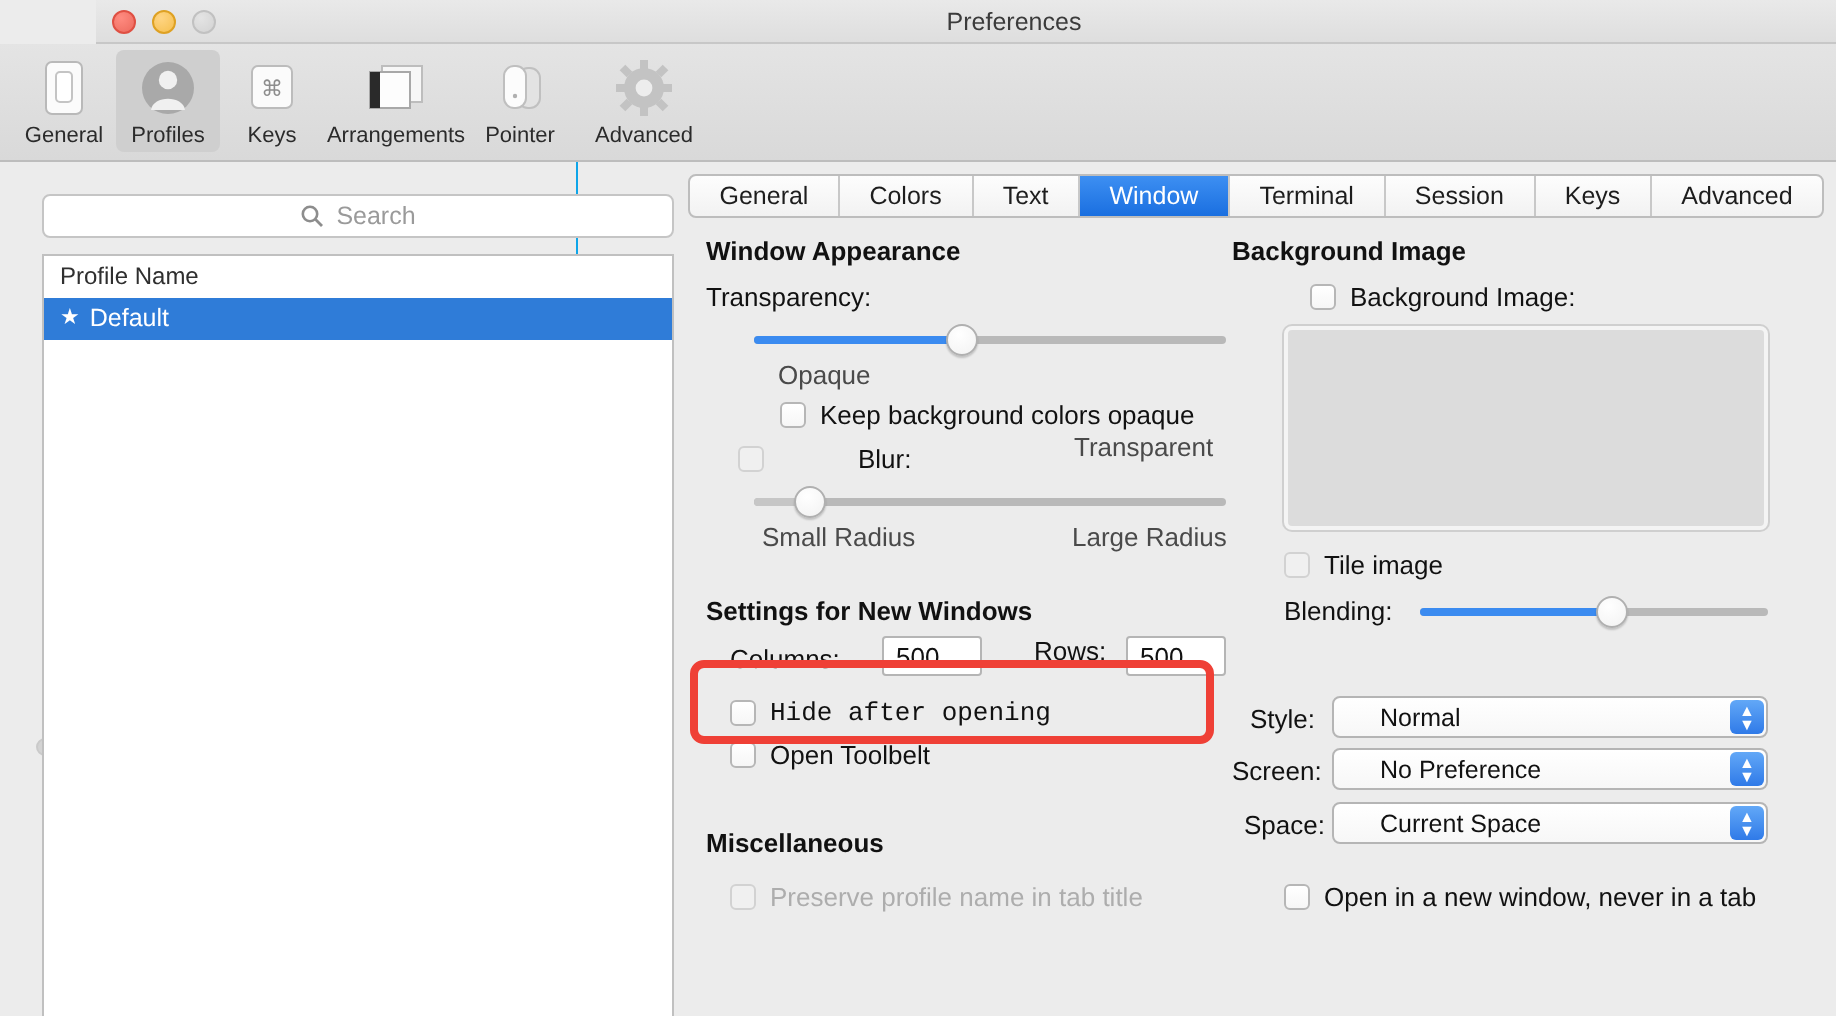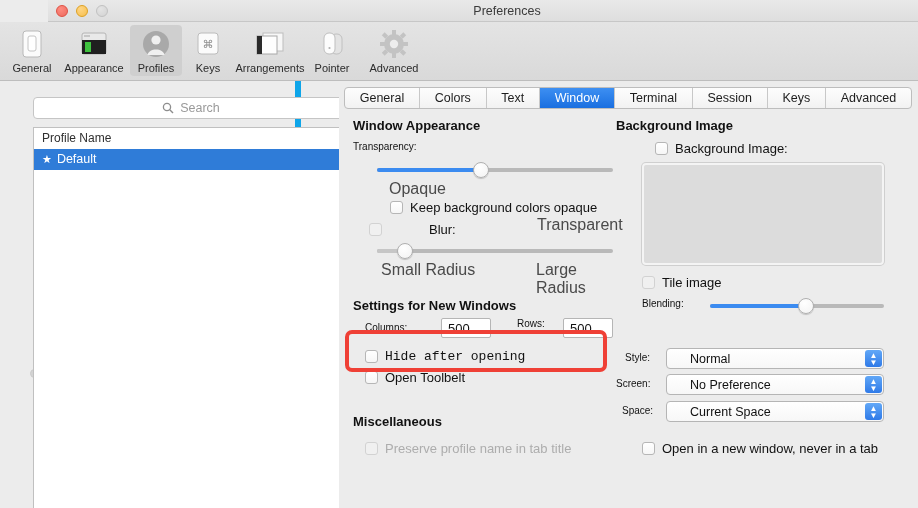--- a/index.html
+++ b/index.html
@@ -49,24 +49,24 @@
     display: flex; flex-direction: column; align-items: center;
     border-radius: 4px; cursor: default;
   }
   .tb-item.wide { width: 72px; }
   .tb-item.selected { background: #cfcfcf; }
   .tb-icon { height: 32px; display: flex; align-items: center; justify-content: center; }
   .tb-label { font-size: 11px; color: #2b2b2b; margin-top: 2px; white-space: nowrap; }
 
   
   #left-pane {
-    position: absolute; left: 17px; top: 81px;
+    position: absolute; left: 5px; top: 81px;
     width: 284px; height: 427px;
     background: #ececec;
-    border-right: 6px solid #0ea5e9;
+    border-right: 1px solid #0ea5e9;
   }
   #grip {
     position: absolute; left: 13px; top: 288px;
     width: 9px; height: 9px; border-radius: 50%;
     background: #d3d3d3; border: 1px solid #cacaca;
   }
   #search-box {
     position: absolute; left: 16px; top: 16px;
     width: 316px; height: 22px;
     background: #fff; border: 1px solid #c5c5c5; border-radius: 4px;
@@ -118,39 +118,39 @@
   }
 
   #content { position: absolute; left: 0; top: 33px; width: 579px; height: 394px; }
   .col-left  { position: absolute; left: 14px; top: 0; width: 277px; }
   .col-right { position: absolute; left: 277px; top: 0; width: 290px; }
 
   .section-head {
     font-size: 13px; font-weight: bold; color: #111;
     margin: 0;
   }
-  .row-label { font-size: 10px; color: #111; }
+  .row-label { font-size: 13px; color: #111; }
 
   .slider { position: relative; height: 14px; }
   .strack {
     position: absolute; top: 5px; left: 0; right: 0; height: 4px;
     border-radius: 2px; background: #b9b9b9;
   }
   .sfill {
     position: absolute; top: 5px; left: 0; height: 4px; border-radius: 2px;
     background: #3b8bf0;
   }
   .sfill.off { background: #c6c6c6; }
   .sthumb {
     position: absolute; top: -1px; width: 16px; height: 16px; border-radius: 50%;
     background: radial-gradient(circle at 40% 30%, #ffffff, #f2f2f2);
     border: 1px solid #b0b0b0; box-shadow: 0 1px 1px rgba(0,0,0,.18);
     margin-left: -8px;
   }
-  .endlabel { font-size: 16px; color: #4a4a4a; }
+  .endlabel { font-size: 13px; color: #4a4a4a; }
 
   .cbox {
     width: 13px; height: 13px; border-radius: 3px;
     background: linear-gradient(to bottom,#ffffff,#f6f6f6);
     border: 1px solid #b6b6b6; display: inline-block; vertical-align: middle;
     flex: 0 0 auto;
   }
   .cbox.dim { background: #f0f0f0; border-color: #d2d2d2; }
   .cbrow { display: flex; align-items: center; gap: 7px; }
   .cbrow .txt { font-size: 13px; color: #111; }
@@ -205,31 +205,20 @@
     <div class="tb-item">
       <div class="tb-icon">
         <svg width="26" height="30" viewBox="0 0 26 30">
           <rect x="4" y="2" width="18" height="26" rx="3" fill="#fbfbfb" stroke="#b9b9b9"></rect>
           <rect x="9" y="7" width="8" height="15" rx="2" fill="#fff" stroke="#c4c4c4"></rect>
         </svg>
       </div>
       <div class="tb-label">General</div>
     </div>
 
-    <div class="tb-item wide">
-      <div class="tb-icon">
-        <svg width="30" height="30" viewBox="0 0 30 30">
-          <rect x="3" y="4" width="24" height="21" rx="2" fill="#e9e9e9" stroke="#b4b4b4"></rect>
-          <rect x="3" y="11" width="24" height="14" fill="#1f1f1f"></rect>
-          <rect x="6" y="13" width="6" height="10" fill="#3ec13e"></rect>
-          <rect x="5" y="6" width="6" height="2" fill="#c6c6c6"></rect>
-        </svg>
-      </div>
-      <div class="tb-label">Appearance</div>
-    </div>
 
     <div class="tb-item selected">
       <div class="tb-icon">
         <svg width="30" height="30" viewBox="0 0 30 30">
           <circle cx="15" cy="15" r="13" fill="#a9a9a9"></circle>
           <circle cx="15" cy="11" r="4.6" fill="#f0f0f0"></circle>
           <path d="M6.5 26 C7.5 18.5 22.5 18.5 23.5 26 Z" fill="#f0f0f0"></path>
         </svg>
       </div>
       <div class="tb-label">Profiles</div>

